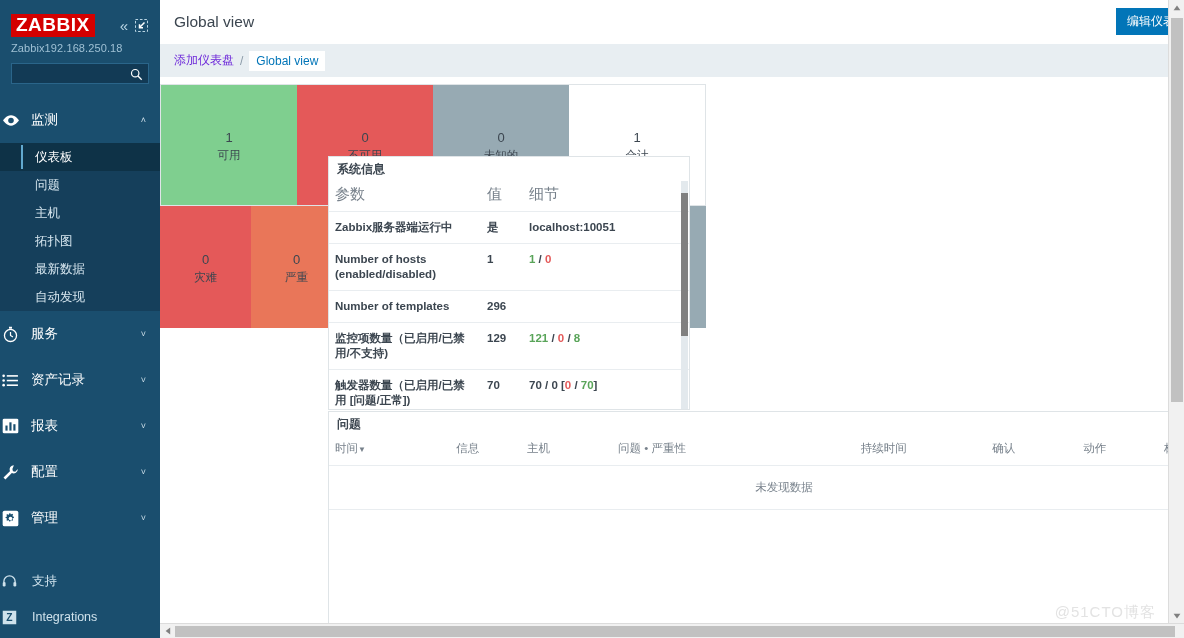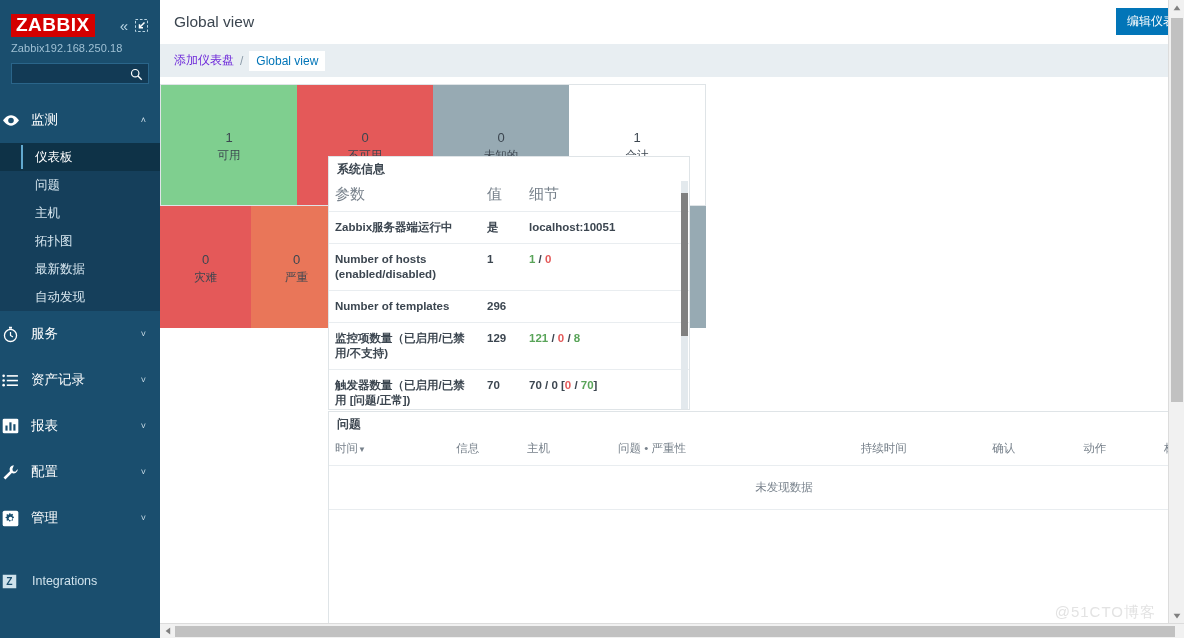--- a/index.html
+++ b/index.html
@@ -280,20 +280,30 @@
             <rect x="0.7" y="0.7" width="16.6" height="16.6" rx="2" fill="#ffffff"></rect>
             <path d="M9 4.4l1 0.2 0.9-0.6 0.9 0.9-0.6 0.9 0.2 1 1.2 0.3v1.3l-1.2 0.3-0.2 1 0.6 0.9-0.9 0.9-0.9-0.6-1 0.2-0.3 1.2H7.7l-0.3-1.2-1-0.2-0.9 0.6-0.9-0.9 0.6-0.9-0.2-1-1.2-0.3V7.4l1.2-0.3 0.2-1-0.6-0.9 0.9-0.9 0.9 0.6 1-0.2 0.3-1.2h1.3z" fill="#1a4e6e"></path>
             <circle cx="9" cy="9" r="1.9" fill="#ffffff"></circle>
           </svg>
         </span>
         <span class="nv-label">管理</span>
         <span class="chev">˅</span>
       </div>
 
       <div class="nav-lower">
+        <div class="nav-item">
+          <span class="nv-icon">
+            <svg width="15" height="15" viewBox="0 0 16 16">
+              <path d="M2 9V8a6 6 0 0112 0v1" fill="none" stroke="#cfe2ec" stroke-width="1.4"></path>
+              <rect x="0.8" y="8.4" width="3" height="5" rx="1.3" fill="#cfe2ec"></rect>
+              <rect x="12.2" y="8.4" width="3" height="5" rx="1.3" fill="#cfe2ec"></rect>
+            </svg>
+          </span>
+          <span class="nv-label">支持</span>
+        </div>
         <div class="nav-item">
           <span class="nv-icon">
             <svg width="15" height="15" viewBox="0 0 16 16">
               <rect x="0.8" y="0.8" width="14.4" height="14.4" fill="#cfe2ec"></rect>
               <text x="8" y="12" font-size="11" font-family="Liberation Sans, sans-serif" font-weight="bold" fill="#1a4e6e" text-anchor="middle">Z</text>
             </svg>
           </span>
           <span class="nv-label">Integrations</span>
         </div>
         <div class="nav-item">

